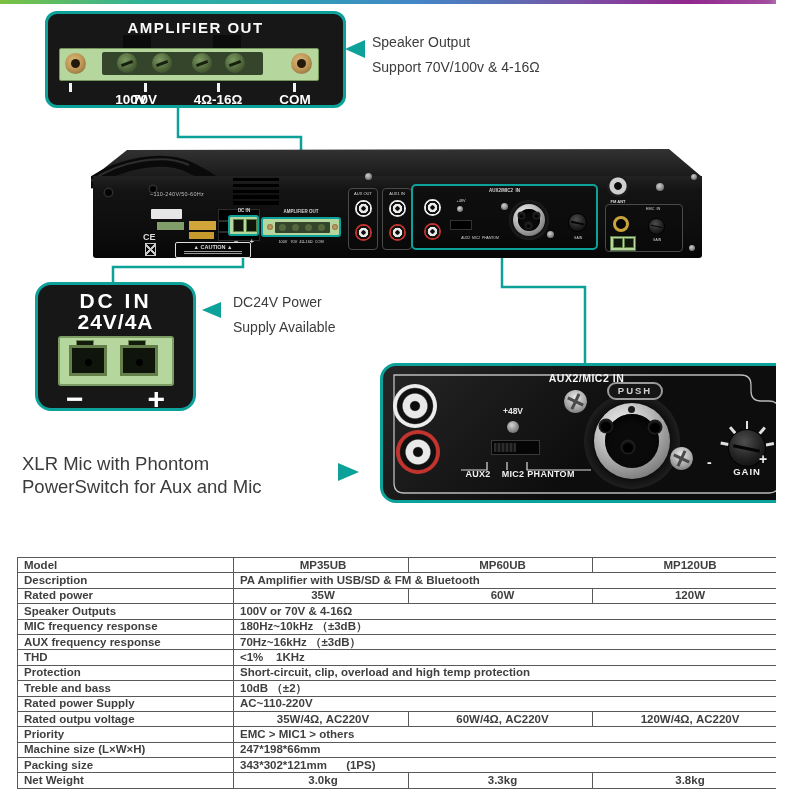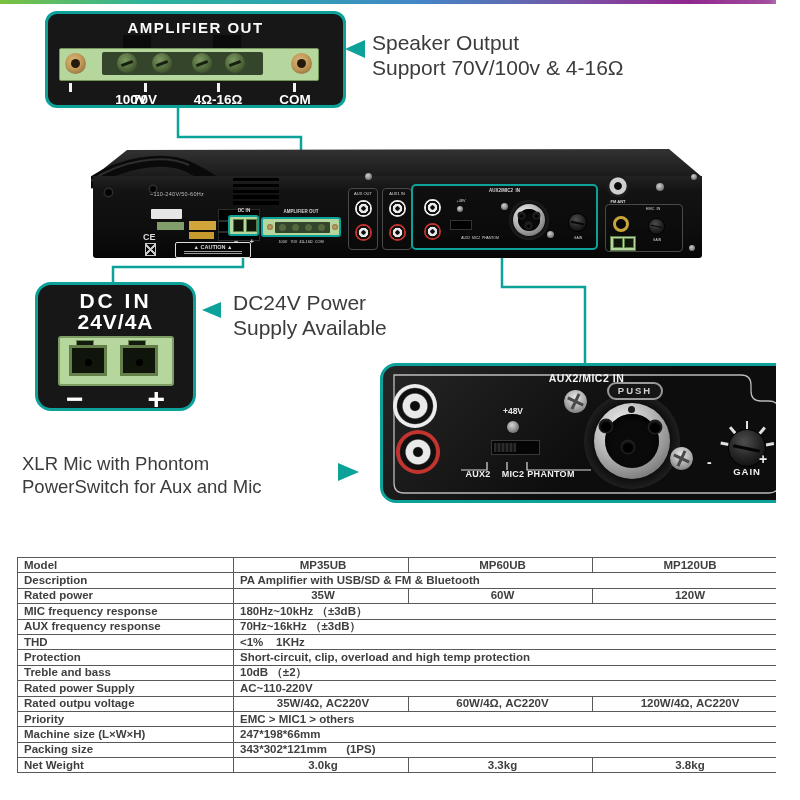--- a/index.html
+++ b/index.html
@@ -4,21 +4,21 @@
 <style>
   html,body{margin:0;padding:0;background:#fff;}
   .stage{position:relative;width:776px;height:800px;background:#fff;overflow:hidden;
          font-family:"Liberation Sans", sans-serif;}
   .abs{position:absolute;}
   
   .top-bar{left:0;top:0;width:800px;height:4px;
     background:linear-gradient(90deg,#7cc142 0%,#2eb39b 18%,#2aa7ad 33%,#4486c8 52%,#5a6fb4 63%,#7c4fa4 73%,#90278e 86%,#a14c9e 96%,#cfcfcf 100%);}
   
   .co{background:#171717;border:3px solid var(--accent);border-radius:12px;box-sizing:border-box;}
-  .note{color:var(--note);font-size:21px;line-height:25px;font-weight:400;}
+  .note{color:var(--note);font-size:14px;line-height:25px;font-weight:400;}
   .arrow-left{width:0;height:0;border-top:9px solid transparent;border-bottom:9px solid transparent;border-right:20px solid var(--accent);}
   .arrow-right{width:0;height:0;border-top:9px solid transparent;border-bottom:9px solid transparent;border-left:21px solid var(--accent);}
   
   .co1-title{left:0;right:0;top:5px;text-align:center;color:#fafafa;font-weight:bold;font-size:15px;letter-spacing:1.5px;}
   .tab{width:28px;height:13px;background:#0b0b0b;}
   .term{left:11px;top:34px;width:258px;height:31px;background:var(--green);border:1px solid #74945c;border-radius:2px;}
   .bscrew{width:21px;height:21px;border-radius:50%;background:radial-gradient(circle at 42% 38%, #d9b87e, #c29a58 45%, #7c5e33 100%);}
   .bscrew::after{content:"";position:absolute;left:6px;top:6px;width:9px;height:9px;border-radius:50%;background:#241a0c;}
   .term-inner{left:42px;top:3px;width:161px;height:23px;background:#35452c;border-radius:2px;}
   .tpin{top:1px;width:20px;height:20px;border-radius:50%;background:radial-gradient(circle at 40% 35%, #7b9760, #4a6136 60%, #2c3d20);}
@@ -313,20 +313,24 @@
           <td>Description</td>
           <td class="spc" colspan="3">PA Amplifier with USB/SD &amp; FM &amp; Bluetooth</td>
         </tr>
         <tr>
           <td>Rated power</td>
           <td class="c">35W</td>
           <td class="c">60W</td>
           <td class="c">120W</td>
         </tr>
         <tr>
+          <td>Speaker Outputs</td>
+          <td class="sp" colspan="3">100V or 70V &amp; 4-16Ω</td>
+        </tr>
+        <tr>
           <td>MIC frequency response</td>
           <td class="sp" colspan="3">180Hz~10kHz （±3dB）</td>
         </tr>
         <tr>
           <td>AUX frequency response</td>
           <td class="sp" colspan="3">70Hz~16kHz （±3dB）</td>
         </tr>
         <tr>
           <td>THD</td>
           <td class="sp" colspan="3">&lt;1%    1KHz</td>

